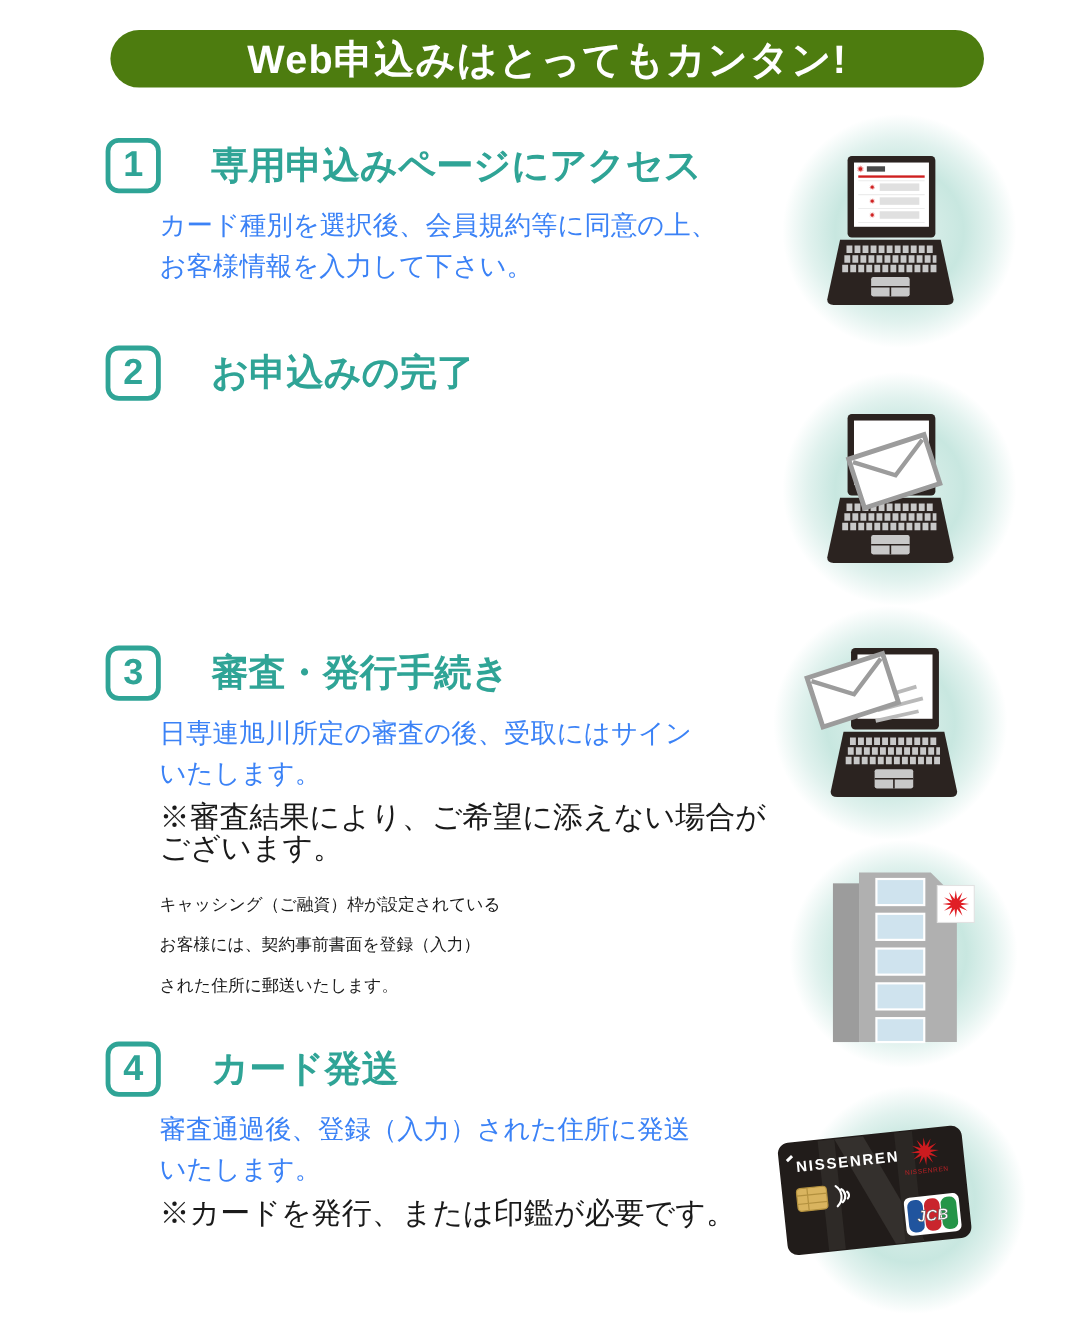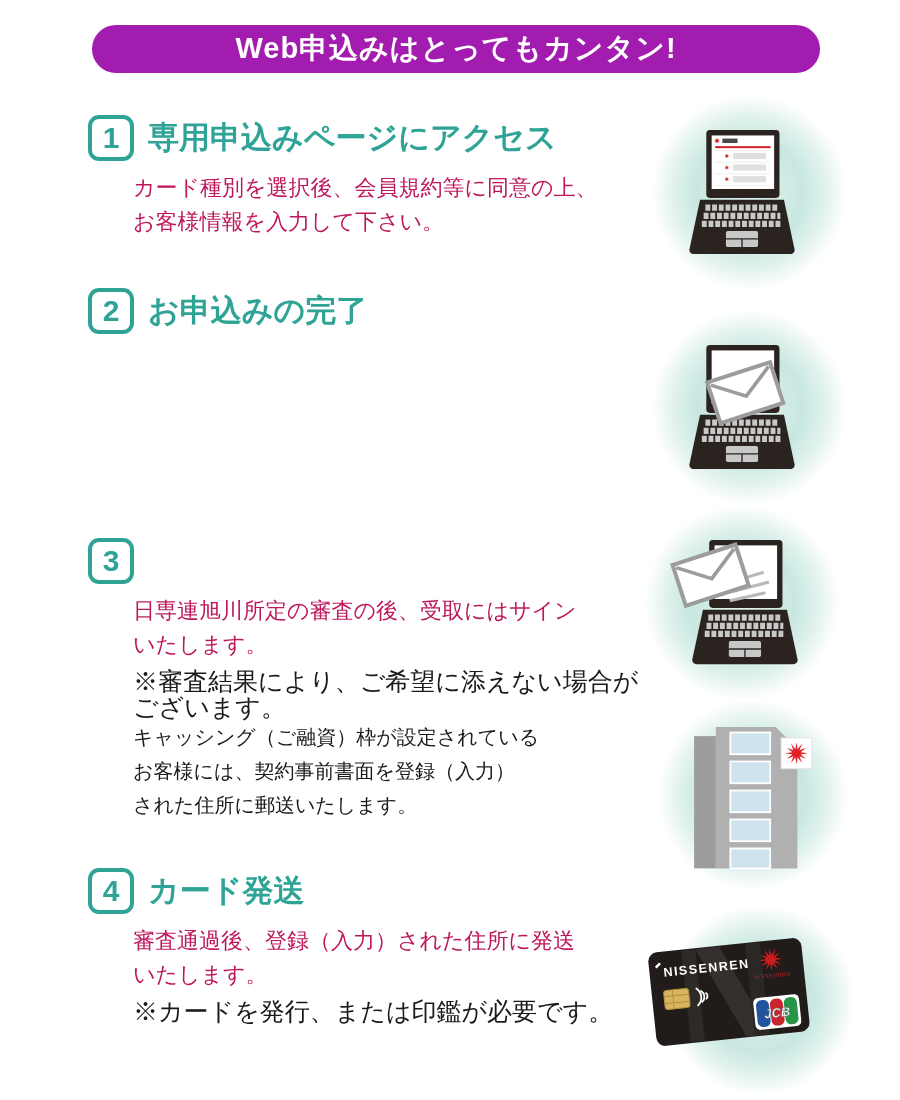--- a/index.html
+++ b/index.html
@@ -3,42 +3,42 @@
 <meta charset="utf-8">
 <style>
   * { margin:0; padding:0; box-sizing:border-box; }
   html,body { background:#ffffff; }
   body { font-family:"Liberation Sans", sans-serif; }
   .page { position:relative; width:900px; height:1100px; background:#ffffff; overflow:hidden; }
 
   
   .banner {
     position:absolute; left:92px; top:25px; width:728px; height:48px;
-    background:#a21caf; border-radius:24px;
-    display:flex; align-items:center; justify-content:center;
-    color:#ffffff; font-size:29px; font-weight:bold; letter-spacing:1px;
+    background:#4d7c0f; border-radius:24px;
+    display:flex; align-items:flex-end; justify-content:center;
+    color:#ffffff; font-size:33px; font-weight:bold; letter-spacing:1px;
   }
 
   
   .step { position:absolute; left:88px; width:560px; }
   .step1 { top:115px; } .step2 { top:288px; } .step3 { top:538px; } .step4 { top:868px; }
   .step-header { display:flex; align-items:center; gap:14px; }
   .badge {
     width:46px; height:46px; flex:0 0 46px; background:#fff;
     border:4px solid #2fa496; border-radius:11px;
     display:flex; align-items:center; justify-content:center;
     color:#2fa496; font-size:30px; font-weight:bold;
   }
-  .step-title { color:#2fa496; font-size:31px; font-weight:bold; white-space:nowrap; }
+  .step-title { color:#2fa496; font-size:31px; font-weight:bold; white-space:nowrap;margin-left:28px; }
   .step-body {
-    margin:10px 0 0 45px; font-size:22px; line-height:34px; color:#be185d;
+    margin:10px 0 0 45px; font-size:22px; line-height:34px; color:#3b82f6;
     white-space:pre-line;
   }
   .step-note { margin:6px 0 0 45px; font-size:25px; line-height:26px; color:#1a1a1a; white-space:pre-line; }
-  .step-body2 { margin:0 0 0 45px; font-size:20px; line-height:34px; color:#1a1a1a; white-space:pre-line; }
+  .step-body2 { margin:16px 0 0 45px; font-size:14px; line-height:34px; color:#1a1a1a; white-space:pre-line; }
 
   
   .illus { position:absolute; display:flex; align-items:center; justify-content:center; }
   .glow {
     position:absolute; inset:0; border-radius:50%;
     background: radial-gradient(circle closest-side,
       #e2f2ee 0%, #c8e7e0 55%, rgba(200,231,224,0.55) 78%, rgba(255,255,255,0) 100%);
   }
   .il1 { left:652px; top:95px;  width:195px; height:195px; }
   .il2 { left:652px; top:310px; width:195px; height:195px; }
@@ -124,20 +124,21 @@
       <g transform="translate(26,44) rotate(-18)">
         <rect x="0" y="0" width="74" height="48" fill="#ffffff" stroke="#9c9c9c" stroke-width="4.5"></rect>
         <path d="M3 4 L37 28 L71 4" fill="none" stroke="#9c9c9c" stroke-width="4"></path>
       </g>
     </svg>
   </div>
 
   <div class="step step3">
     <div class="step-header">
       <div class="badge">3</div>
+      <div class="step-title">審査・発行手続き</div>
     </div>
     <div class="step-body">日専連旭川所定の審査の後、受取にはサイン
 いたします。</div>
     <div class="step-note">※審査結果により、ご希望に添えない場合がございます。</div>
     <div class="step-body2">キャッシング（ご融資）枠が設定されている
 お客様には、契約事前書面を登録（入力）
 された住所に郵送いたします。</div>
   </div>
 
   <div class="illus il3">

